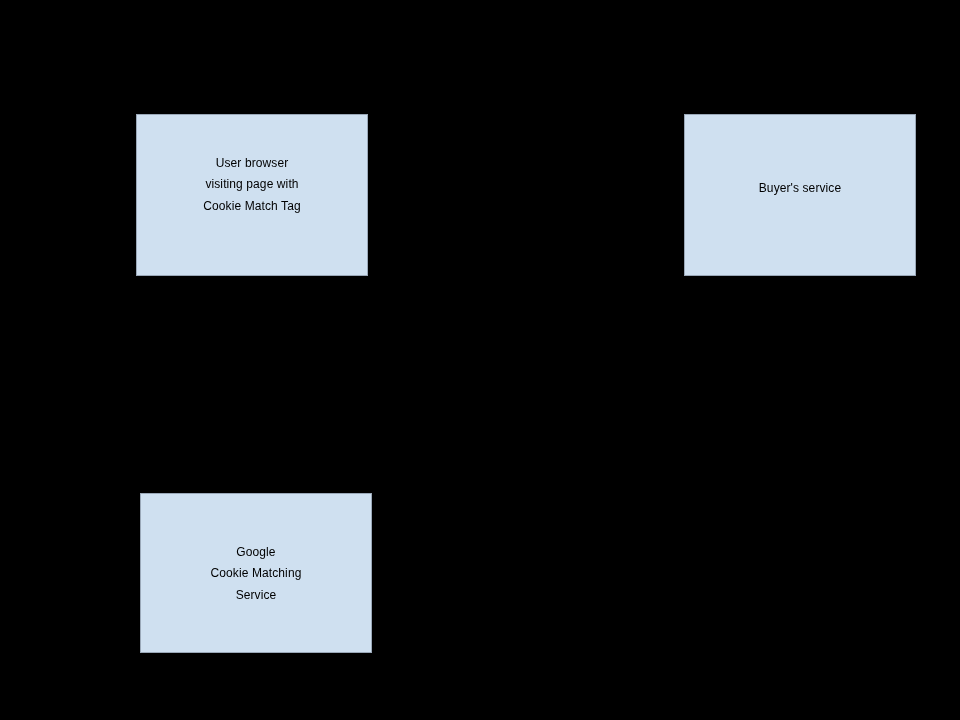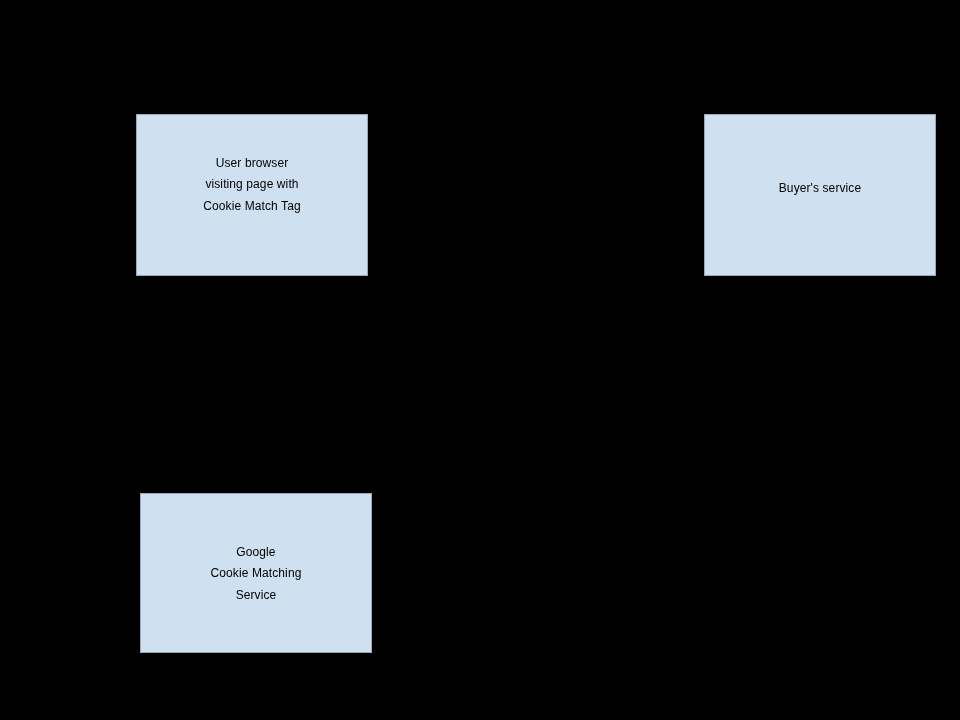--- a/index.html
+++ b/index.html
@@ -35,21 +35,21 @@
     white-space: pre-line;
     letter-spacing: 0.1px;
   }
   #node-user-browser {
     left: 136px;
     top: 114px;
     width: 232px;
     height: 162px;
   }
   #node-buyer-service {
-    left: 704px;
+    left: 684px;
     top: 114px;
     width: 232px;
     height: 162px;
   }
   #node-google-cookie-matching {
     left: 140px;
     top: 493px;
     width: 232px;
     height: 160px;
   }

